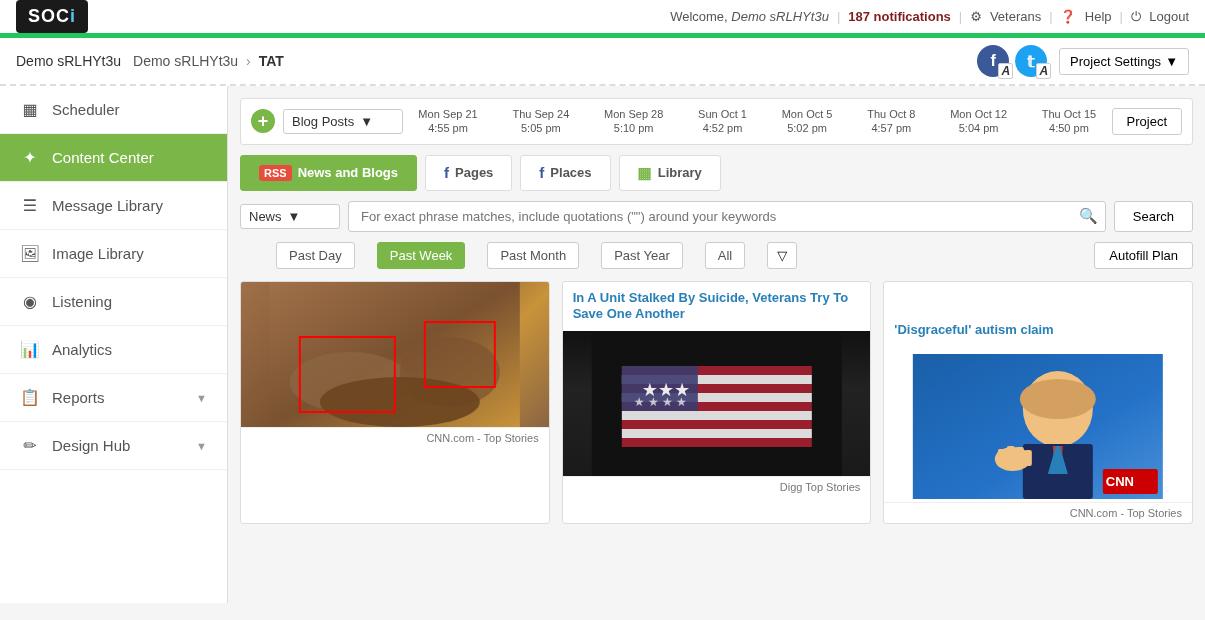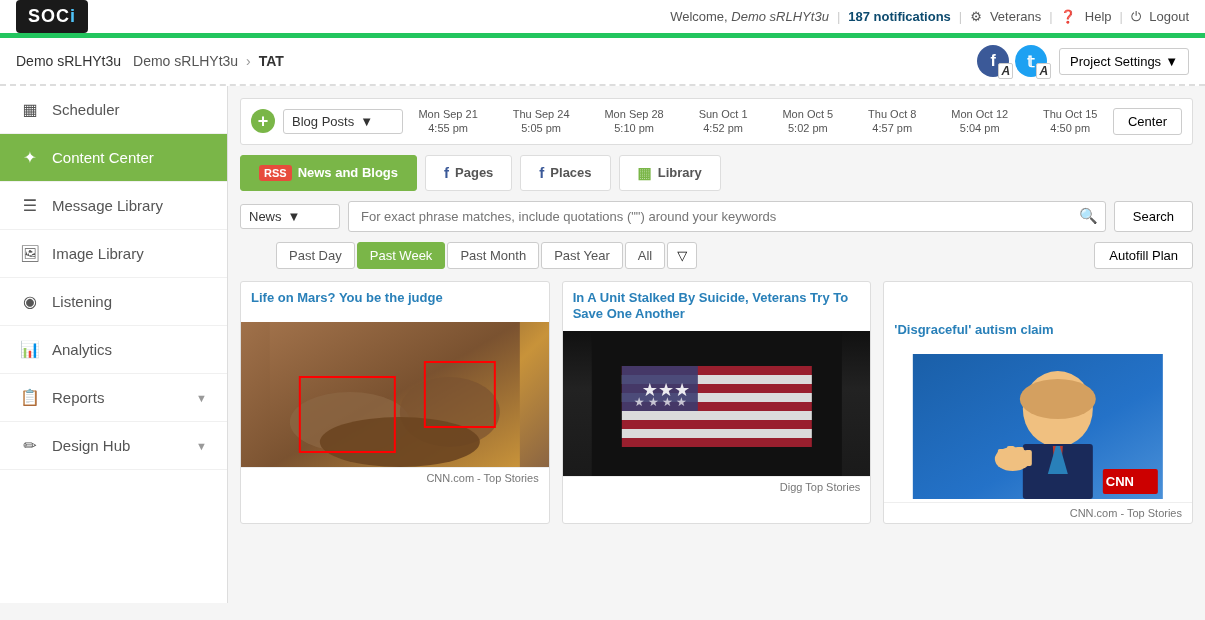--- a/index.html
+++ b/index.html
@@ -26,21 +26,21 @@
     }
     .logo span { color: #4fc3f7; }
     .top-bar-right {
       display: flex;
       align-items: center;
       gap: 8px;
       font-size: 13px;
       color: #555;
     }
     .top-bar-right .sep { color: #ccc; }
-    .notif-count { color: #0c4a6e; font-weight: bold; }
+    .notif-count { color: #7f1d1d; font-weight: bold; }
     .top-bar-right a { color: #555; text-decoration: none; }
 
     
     .breadcrumb-bar {
       background: #fff;
       border-bottom: 2px dashed #ddd;
       height: 48px;
       display: flex;
       align-items: center;
       padding: 0 16px;
@@ -219,21 +219,21 @@
     }
 
     
     .filter-row {
       display: flex;
       align-items: center;
       gap: 6px;
       margin-bottom: 12px;
       justify-content: space-between;
     }
-    .filter-row-left { display: flex; align-items: center; gap: 2px; padding-left: 36px; }
+    .filter-row-left { display: flex; align-items: center; gap: 22px; padding-left: 36px; }
     .filter-btn {
       border: 1px solid #ccc;
       border-radius: 3px;
       padding: 5px 12px;
       background: #fff;
       cursor: pointer;
       font-size: 13px;
       color: #555;
     }
     .filter-btn.active { background: #7ab648; color: #fff; border-color: #7ab648; }
@@ -421,21 +421,21 @@
         </div>
         <div class="date-slot">
           <div>Mon Oct 12</div>
           <div>5:04 pm</div>
         </div>
         <div class="date-slot">
           <div>Thu Oct 15</div>
           <div>4:50 pm</div>
         </div>
       </div>
-      <button class="expand-btn">Center</button>
+      <button class="expand-btn">Project</button>
     </div>
 
     <div class="tab-bar">
       <div class="tab active">
         <span class="tab-icon" style="color:#f5a623; background:#e74c3c; color:#fff; padding:2px 5px; border-radius:3px; font-size:11px;">RSS</span>
         <span>News and Blogs</span>
       </div>
       <div class="tab">
         <span class="tab-icon" style="color:#3b5998; font-weight:bold;">f</span>
         <span>Pages</span>
@@ -470,23 +470,20 @@
         <button class="filter-btn">Past Year</button>
         <button class="filter-btn">All</button>
         <button class="filter-icon-btn" title="Filter">▽</button>
       </div>
       <button class="autofill-btn">Autofill Plan</button>
     </div>
 
     <div class="news-cards">
 
       <div class="news-card">
-        <div class="news-card-title" style="cursor:pointer; color:#2980b9;">
-          Life on Mars? You be the judge
-        </div>
         <div class="mars-img">
           <svg width="100%" height="145" viewBox="0 0 250 145" xmlns="http://www.w3.org/2000/svg">
             <defs>
               <linearGradient id="mars-grad" x1="0%" y1="0%" x2="100%" y2="100%">
                 <stop offset="0%" style="stop-color:#a0714a"></stop>
                 <stop offset="50%" style="stop-color:#7a5230"></stop>
                 <stop offset="100%" style="stop-color:#c8933a"></stop>
               </linearGradient>
             </defs>
             <rect width="250" height="145" fill="url(#mars-grad)"></rect>

